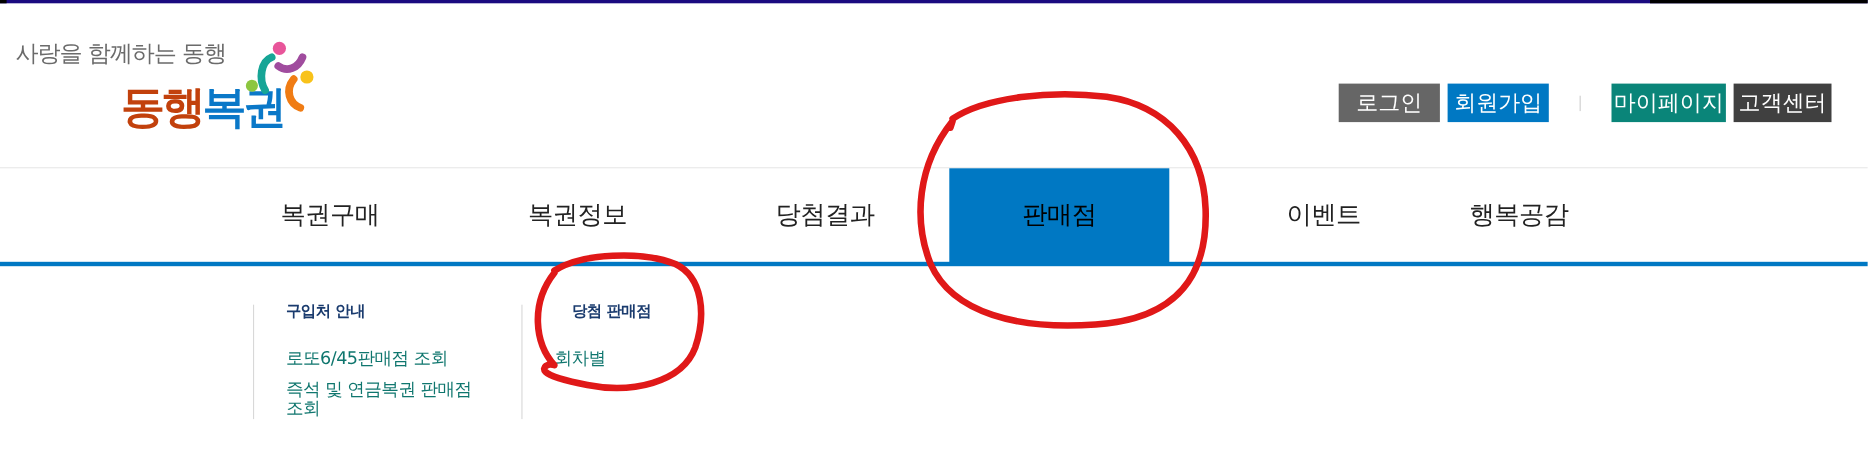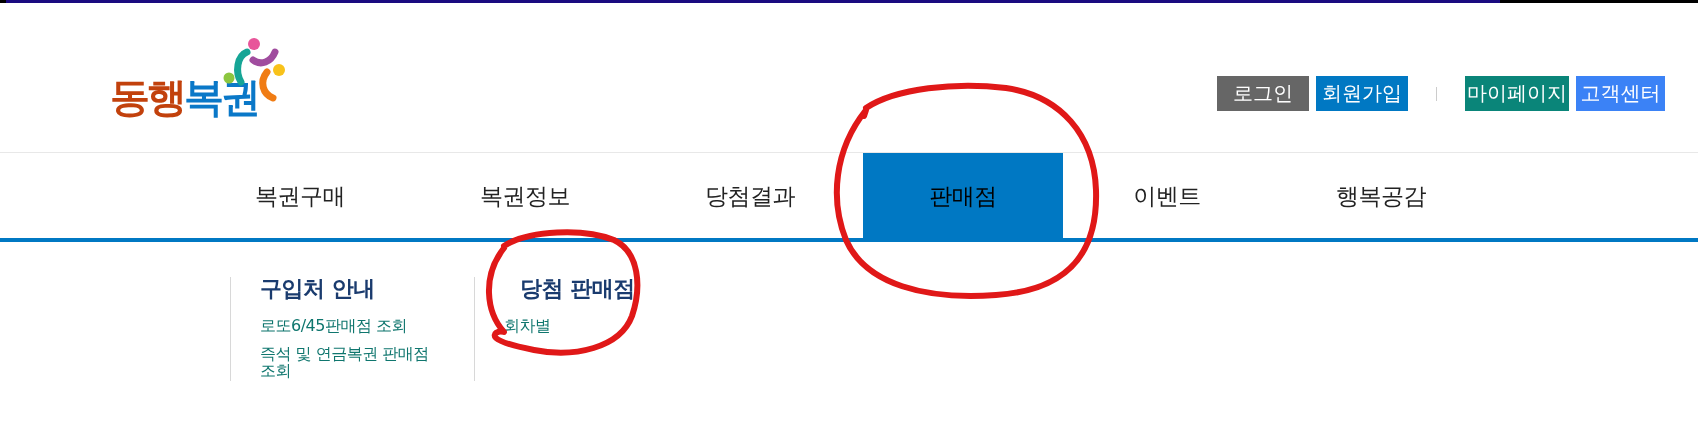--- a/index.html
+++ b/index.html
@@ -16,44 +16,45 @@
   .logo-name { position: absolute; left: 96px; top: 40px; font-size: 40px; font-weight: bold; letter-spacing: -3px; white-space: nowrap; }
   .logo-name .o { color: #c2410c; }
   .logo-name .b { color: #0a78c8; }
   .logo-mark { position: absolute; left: 205px; top: 4px; width: 70px; height: 70px; }
 
   
   .util { position: absolute; top: 76px; height: 35px; color: #fff; font-size: 20px; line-height: 35px; text-align: center; cursor: pointer; }
   .util.login { left: 1217px; width: 92px; background: #666666; }
   .util.join { left: 1316px; width: 92px; background: #0078c3; text-align: center; }
   .util.mypage { left: 1465px; width: 104px; background: #0a8579; }
-  .util.cs { left: 1576px; width: 89px; background: #3b82f6; }
+  .util.cs { left: 1576px; width: 89px; background: #404040; }
   .util-divider { position: absolute; left: 1436px; top: 87px; width: 1px; height: 14px; background: #cccccc; }
 
   
   .gnb-topline { position: absolute; left: 0; top: 152px; width: 1698px; height: 1px; background: #e8e8e8; }
   .gnb-bottomline { position: absolute; left: 0; top: 238px; width: 1698px; height: 4px; background: #0078c3; }
   .gnb-item { position: absolute; top: 153px; height: 87px; line-height: 87px; font-size: 23px; color: #222; text-align: center; cursor: pointer; letter-spacing: -0.5px; }
   .gnb-item.active { background: #0078c3; color: #000000; }
   .sub-divider { position: absolute; top: 277px; width: 1px; height: 104px; background: #d8d8d8; }
-  .sub-title { position: absolute; font-size: 22px; font-weight: bold; color: #1a3b6e; white-space: nowrap; letter-spacing: -0.5px; cursor: pointer; text-align: center; }
+  .sub-title { position: absolute; font-size: 14px; font-weight: bold; color: #1a3b6e; white-space: nowrap; letter-spacing: -0.5px; cursor: pointer; text-align: center; }
   .sub-link { position: absolute; font-size: 16px; color: #0f766e; white-space: nowrap; letter-spacing: -0.5px; line-height: 17px; cursor: pointer; }
 
   
   .annot { position: absolute; pointer-events: none; }
 </style>
 </head>
 <body>
 
 <div class="top-strip">
   <div class="l"></div>
   <div class="r"></div>
 </div>
 
 <div class="logo">
+  <div class="logo-slogan">사랑을 함께하는 동행</div>
   <div class="logo-name">
     <span class="o">동행</span><span class="b">복권</span>
   </div>
   <svg class="logo-mark" viewBox="0 0 70 70">
     <circle cx="35" cy="10" r="6" fill="#e8559a"></circle>
     <path d="M22 48 C 16 38, 18 22, 28 18" stroke="#16a596" stroke-width="7" fill="none" stroke-linecap="round"></path>
     <circle cx="10" cy="44" r="5.5" fill="#8cc63f"></circle>
     <path d="M34 26 C 42 32, 52 28, 56 18" stroke="#a04c9e" stroke-width="7" fill="none" stroke-linecap="round"></path>
     <circle cx="60" cy="36" r="6" fill="#f8c21a"></circle>
     <path d="M48 38 C 40 48, 44 60, 54 64" stroke="#f07c14" stroke-width="7" fill="none" stroke-linecap="round"></path>
@@ -64,21 +65,21 @@
 <div class="util join">회원가입</div>
 <div class="util-divider"></div>
 <div class="util mypage">마이페이지</div>
 <div class="util cs">고객센터</div>
 
 <div class="gnb-topline"></div>
 <div class="gnb-item" style="left:230px;width:140px;">복권구매</div>
 <div class="gnb-item" style="left:455px;width:140px;">복권정보</div>
 <div class="gnb-item" style="left:680px;width:140px;">당첨결과</div>
 <div class="gnb-item active" style="left:863px;width:200px;">판매점</div>
-<div class="gnb-item" style="left:1097px;width:140px;">이벤트</div>
+<div class="gnb-item" style="left:1097px;width:140px;text-align:right;">이벤트</div>
 <div class="gnb-item" style="left:1311px;width:140px;">행복공감</div>
 <div class="gnb-bottomline"></div>
 
 <div class="sub-divider" style="left:230px;"></div>
 <div class="sub-title" style="left:260px;top:274px;">구입처 안내</div>
 <div class="sub-link" style="left:260px;top:317px;">로또6/45판매점 조회</div>
 <div class="sub-link" style="left:260px;top:345px;">즉석 및 연금복권 판매점</div>
 <div class="sub-link" style="left:260px;top:362px;">조회</div>
 
 <div class="sub-divider" style="left:474px;"></div>

